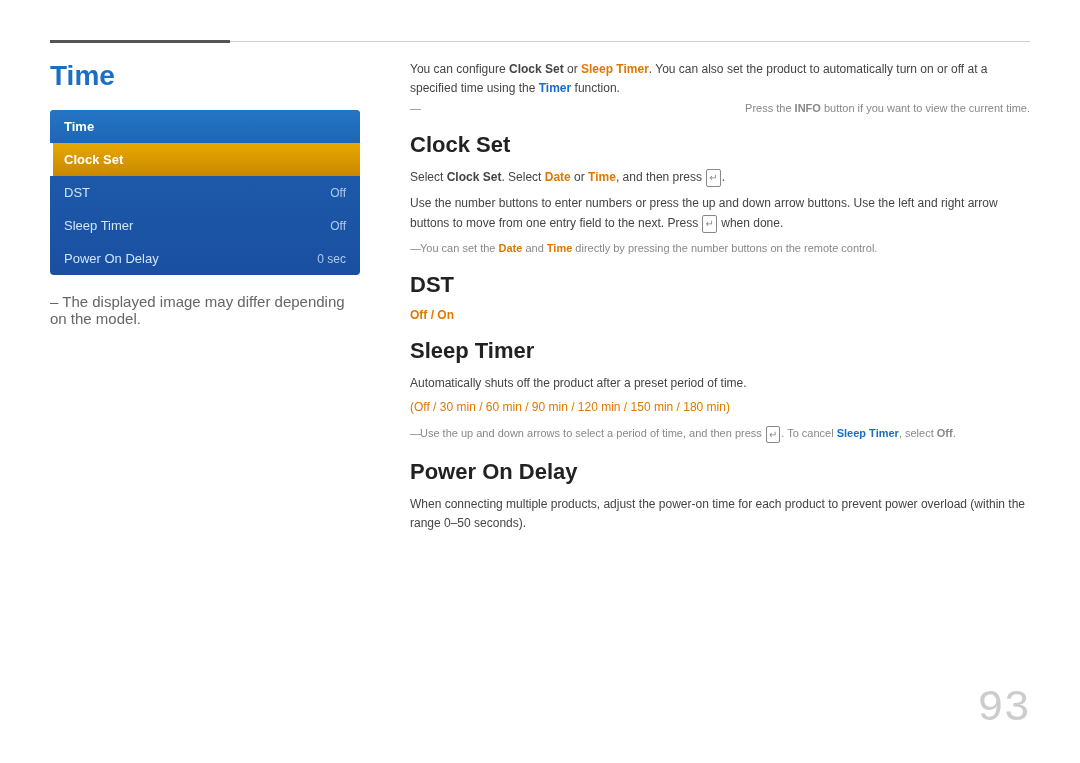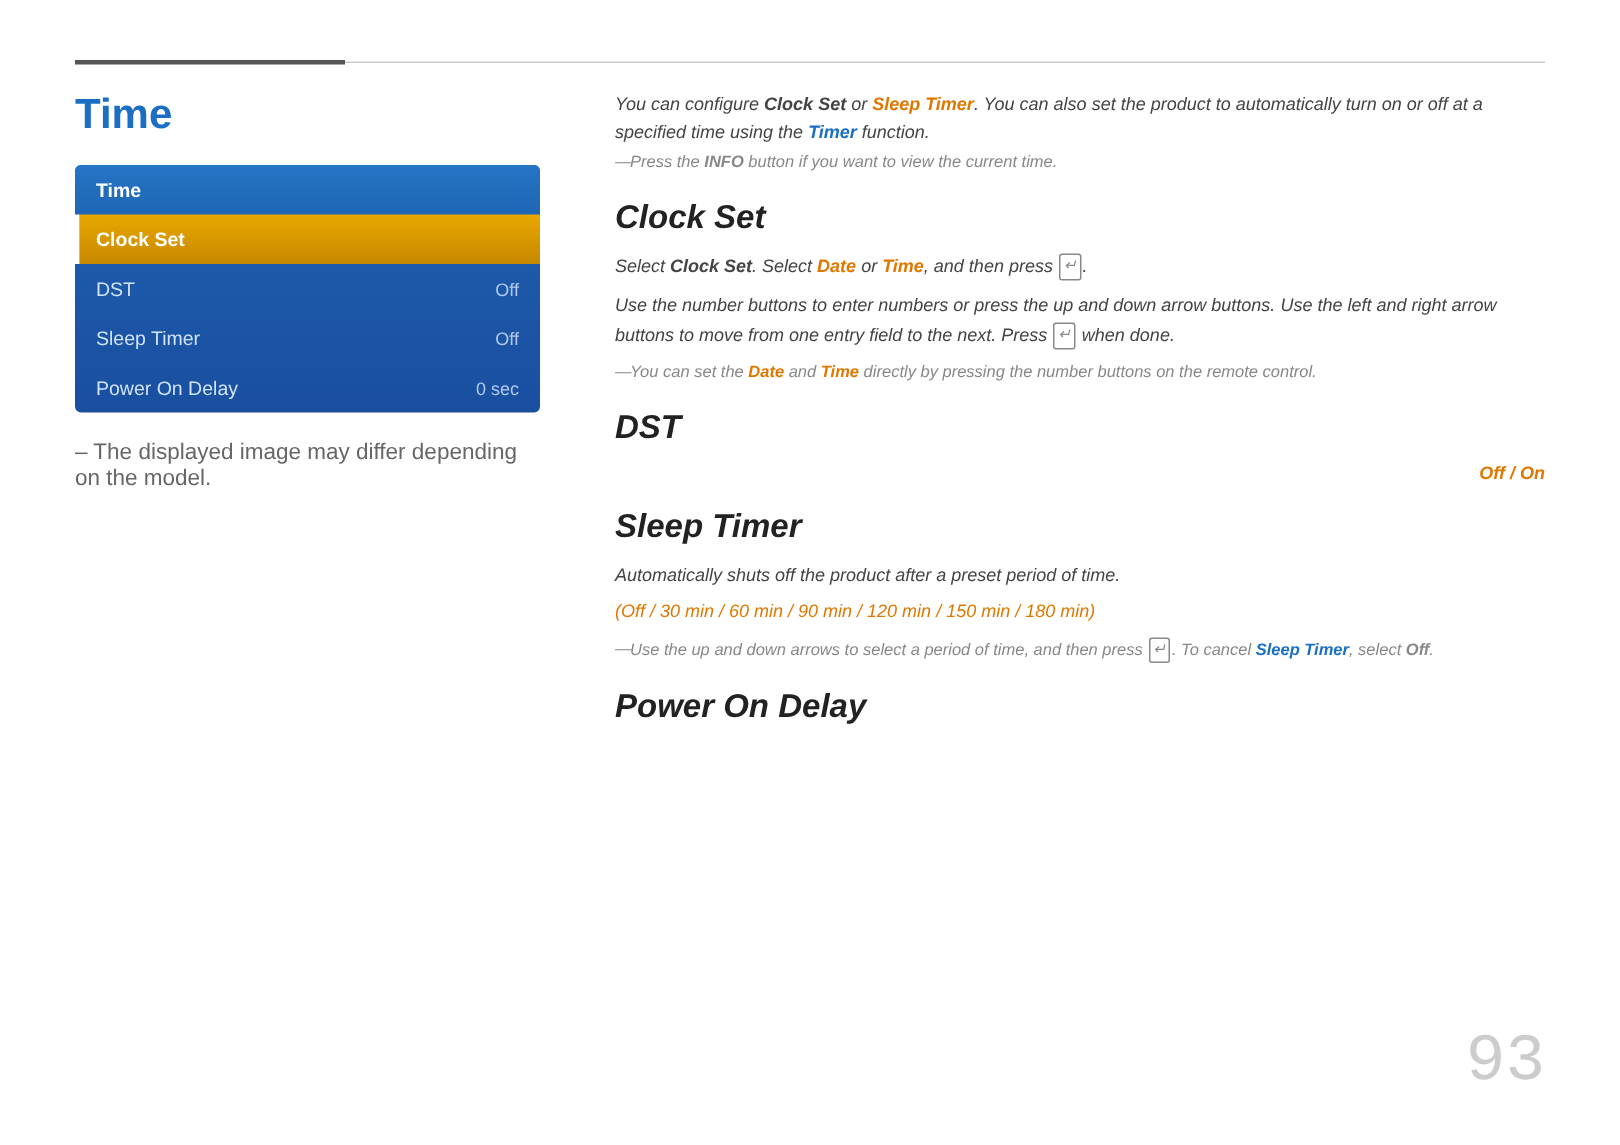--- a/index.html
+++ b/index.html
@@ -107,39 +107,39 @@
       margin-top: 18px;
       font-size: 15px;
       color: #666;
     }
 
     .right-panel {
       position: absolute;
       top: 60px;
       left: 410px;
       right: 50px;
-      font-style: italic;
     }
 
     .intro-text {
       font-size: 12px;
       color: #444;
       line-height: 1.6;
       margin-bottom: 4px;
     }
     .intro-text .bold { font-weight: bold; }
     .intro-text .orange { color: #e07800; font-weight: bold; }
     .intro-text .blue { color: #1a6fc4; font-weight: bold; }
 
     .press-note {
       font-size: 11px;
       color: #888;
       margin-bottom: 18px;
       padding-left: 10px;
       position: relative;
+      text-align: right;
     }
     .press-note::before {
       content: '—';
       position: absolute;
       left: 0;
     }
 
     .section-title {
       font-size: 22px;
       font-weight: bold;
@@ -169,21 +169,20 @@
       content: '—';
       position: absolute;
       left: 0;
     }
 
     .off-on-label {
       color: #e07800;
       font-weight: bold;
       font-size: 12px;
       margin-bottom: 5px;
-      text-align: right;
     }
 
     .bullet-list {
       list-style: disc;
       padding-left: 20px;
       margin-bottom: 6px;
     }
     .bullet-list li {
       font-size: 12px;
       color: #444;
@@ -277,16 +276,17 @@
   <p class="off-on-label">Off / On</p>
 
   <h2 class="section-title">Sleep Timer</h2>
   <p class="section-body">Automatically shuts off the product after a preset period of time.</p>
   <p class="options-row">(Off / 30 min / 60 min / 90 min / 120 min / 150 min / 180 min)</p>
   <p class="section-note">
     Use the up and down arrows to select a period of time, and then press <span class="small-enter">↵</span>. To cancel <span style="color:#1a6fc4;font-weight:bold;">Sleep Timer</span>, select <span style="font-weight:bold;">Off</span>.
   </p>
 
   <h2 class="section-title">Power On Delay</h2>
+  <p class="section-body">When connecting multiple products, adjust the power-on time for each product to prevent power overload (within the range 0–50 seconds).</p>
 
 </div>
 
 <div class="page-number">93</div>
 
 </body></html>

